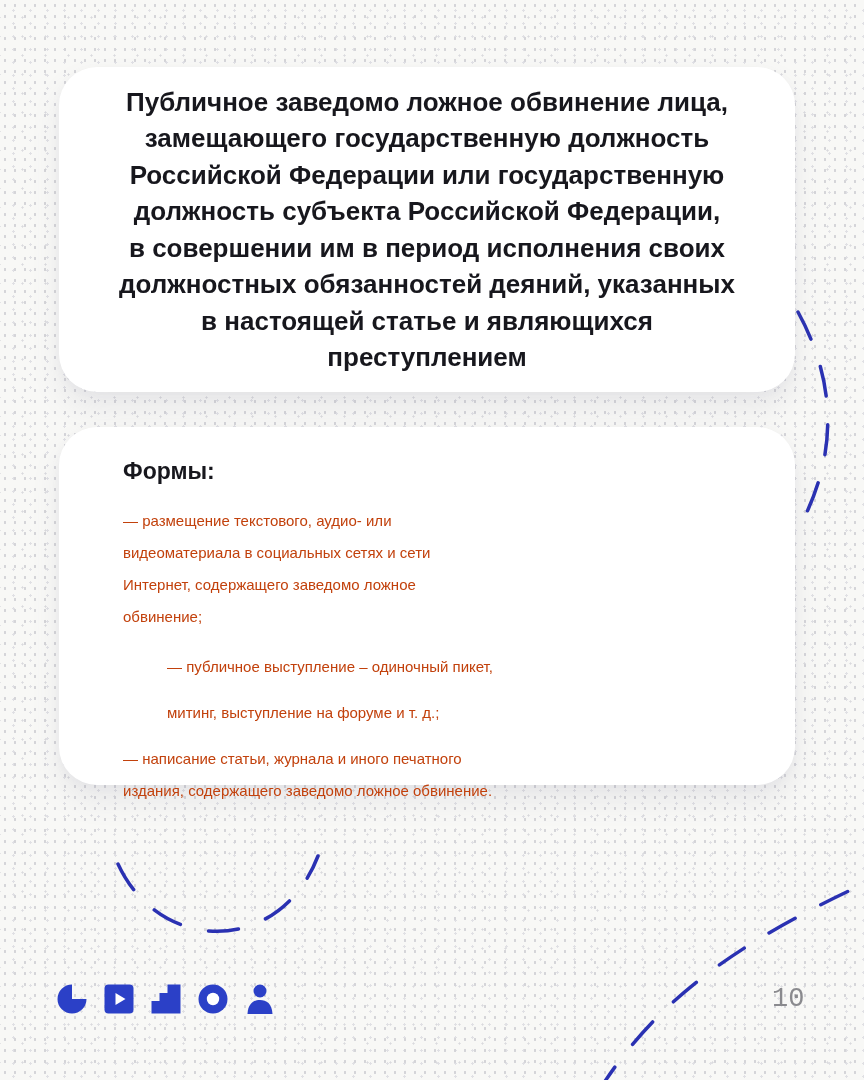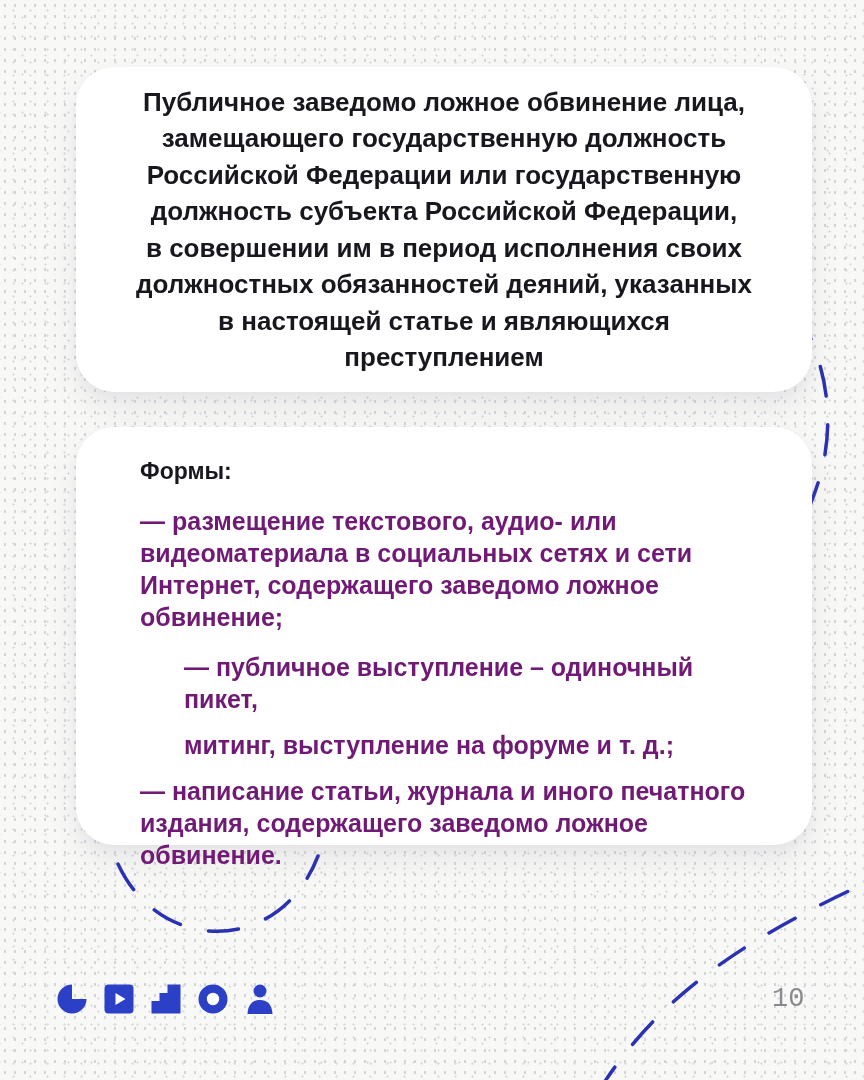--- a/index.html
+++ b/index.html
@@ -9,43 +9,43 @@
     background-color:#f8f8f6;
     background-image:
       radial-gradient(circle, #d4d4d8 1.1px, transparent 1.45px),
       radial-gradient(circle, #e0e0e4 1px, transparent 1.35px),
       radial-gradient(circle, #dadade 0.9px, transparent 1.25px);
     background-size: 10px 11px, 17px 13px, 23px 19px;
     background-position: 0 0, 5px 4px, 11px 8px;
   }
   .decor-svg{position:absolute;inset:0;pointer-events:none;}
   .card{
-    position:absolute;left:76px;width:736px;background:#ffffff;
+    position:absolute;left:59px;width:736px;background:#ffffff;
     border-radius:38px;box-sizing:border-box;
     box-shadow:0 16px 28px rgba(125,125,150,0.12), 0 3px 8px rgba(125,125,150,0.06);
   }
   .card-title{
     top:67px;height:325px;
     display:flex;align-items:center;justify-content:center;
     padding:10px 28px;text-align:center;
   }
   .title-text{
     margin:0;font-size:26px;font-weight:700;line-height:36.5px;
     color:#17171d;white-space:pre-line;
   }
   .card-forms{
-    top:427px;height:418px;
+    top:427px;height:358px;
     padding:30px 58px 4px 64px;
   }
   .forms-heading{
     margin:0 0 20px 0;font-size:23px;font-weight:700;line-height:28px;color:#17171d;
   }
   .forms-item{
-    margin:0;font-size:25px;font-weight:700;line-height:32px;
-    color:#701a75;white-space:pre-line;
+    margin:0;font-size:15px;font-weight:400;line-height:32px;
+    color:#c2410c;white-space:pre-line;
   }
   .forms-item.mb-lg{margin-bottom:18px;}
   .forms-item.mb-sm{margin-bottom:14px;margin-left:44px;}
   .footer-logo{
     position:absolute;left:57px;top:984px;
     display:flex;gap:17px;align-items:flex-end;
   }
   .footer-logo svg{display:block;}
   .page-number{
     position:absolute;left:772px;top:984px;

